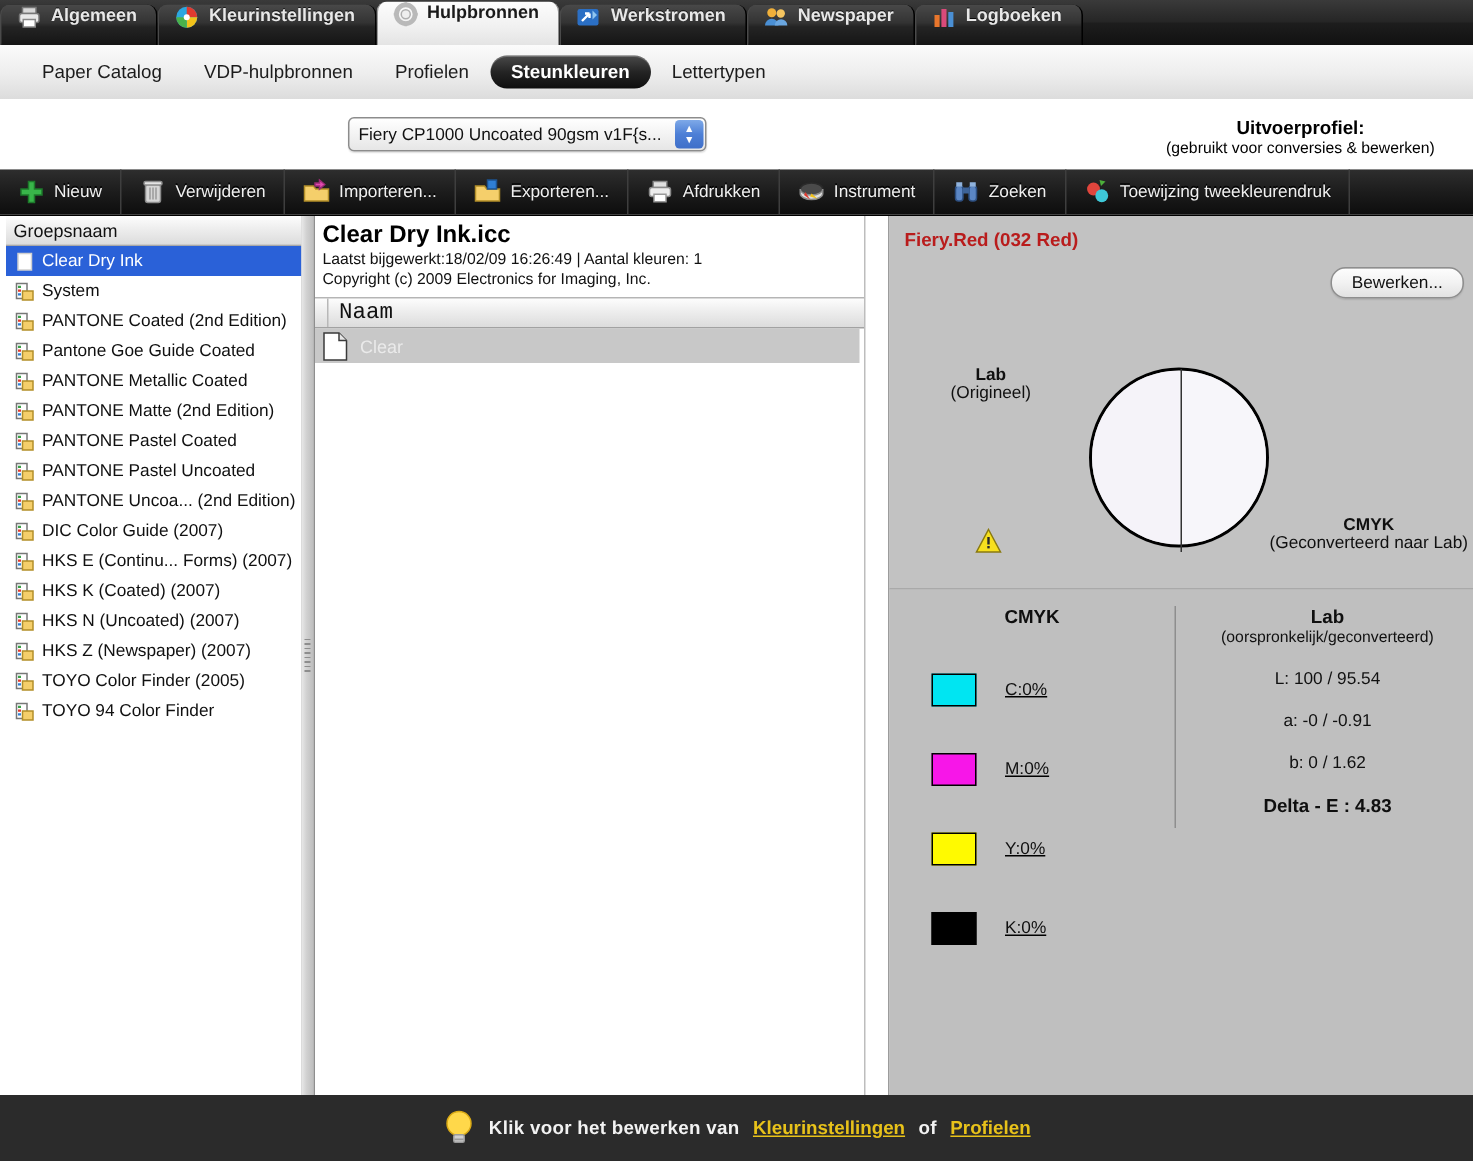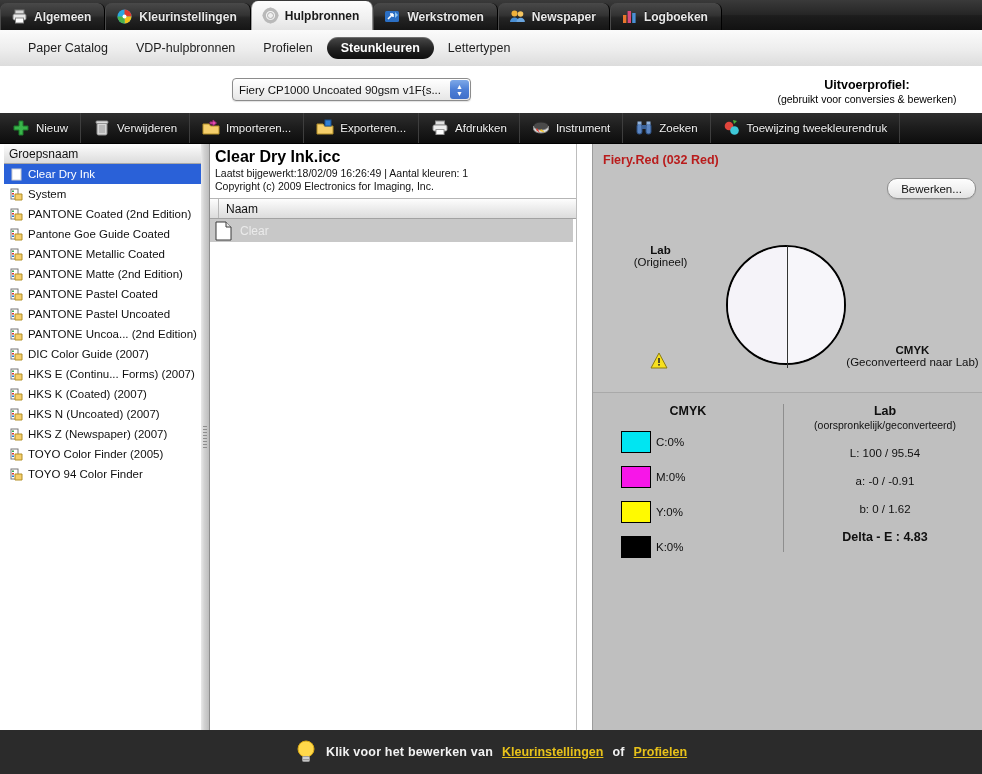--- a/index.html
+++ b/index.html
@@ -12,21 +12,21 @@
   #app { position: relative; width: 982px; height: 774px; }
 
   
   .tabbar {
     position: absolute; left: 0; top: 0; width: 982px; height: 30px;
     background: linear-gradient(to bottom, #3a3a3a 0%, #262626 48%, #1d1d1d 52%, #111111 100%);
     border-bottom: 1px solid #000;
     display: flex; align-items: flex-end;
   }
   .tab {
-    height: 27px; display: flex; align-items: center; gap: 6px;
+    height: 27px; display: flex; gap: 6px;
     padding: 0 13px 0 10px;
     color: #e8e8e8; font-size: 12px; font-weight: bold;
     border-right: 1px solid #000;
     border-left: 1px solid #4a4a4a;
     background: linear-gradient(to bottom, #494949 0%, #333 45%, #242424 55%, #151515 100%);
     border-top-left-radius: 7px; border-top-right-radius: 7px;
     margin-bottom: 0; white-space: nowrap;
     text-shadow: 0 -1px 0 rgba(0,0,0,.8);
   }
   .tab.active {
@@ -130,22 +130,23 @@
     background: #ffffff; border-right: 1px solid #9c9c9c; }
   .midinfo { padding: 4px 0 3px 5px; }
   .midinfo .mtitle { font-size: 16px; font-weight: bold; color: #000; }
   .midinfo .mline { font-size: 10.5px; color: #111; margin-top: 1px; }
   .midtablehead {
     margin-top: 3px; height: 19px; display: flex;
     background: linear-gradient(to bottom, #fdfdfd 0%, #ececec 50%, #dcdcdc 100%);
     border-top: 1px solid #b5b5b5; border-bottom: 1px solid #a2a2a2;
   }
   .midtablehead .hc {
-    font-size: 12px; color: #111; display: flex; align-items: center; padding-left: 7px;
+    font-size: 15px; color: #111; display: flex; align-items: center; padding-left: 7px;
     border-right: 1px solid #b8b8b8;
+    font-family: Liberation Mono, monospace;
   }
   .midtablehead .hc.c1 { width: 8px; padding: 0; }
   .midtablehead .hc.c2 { flex: 1; }
   .midrow {
     height: 23px; display: flex; align-items: center; gap: 8px; padding-left: 5px;
     background: #c8c8c8; width: 358px; font-size: 12px; color: #eaeaea;
   }
   .midrow .ficon { width: 17px; height: 20px; flex: 0 0 17px; position: relative; }
   .midscroll {
     position: absolute; right: 0; top: 0; width: 15px; height: 586px;
@@ -182,21 +183,21 @@
   }
   .circlewrap .half { flex: 1; height: 100%; }
   .circlewrap .divline {
     position: absolute; left: 61px; top: 1px; width: 1px; height: 122px; background: #333;
   }
 
   .rbottom { position: absolute; left: 0; top: 249px; width: 393px; height: 337px; background: #bfbfbf; }
   .vdivider { position: absolute; left: 190px; top: 11px; width: 1px; height: 148px; background: #8e8e8e; }
   .cmykcol { position: absolute; left: 0; top: 0; width: 190px; }
   .cmykcol .colhead { text-align: center; font-size: 12.5px; font-weight: bold; color: #0f0f0f; margin-top: 11px; }
-  .swatchrow { display: flex; align-items: center; gap: 5px; margin-left: 28px; margin-top: 13px; }
+  .swatchrow { display: flex; align-items: center; gap: 19px; margin-left: 28px; margin-top: 31px; text-decoration: underline; }
   .swatchrow .sw { width: 28px; height: 20px; border: 1px solid #000; }
   .swatchrow .swlabel { font-size: 11.5px; color: #101010; }
   .labcol { position: absolute; left: 191px; top: 0; width: 202px; text-align: center; }
   .labcol .colhead { font-size: 12.5px; font-weight: bold; color: #0f0f0f; margin-top: 11px; }
   .labcol .colsub { font-size: 10.5px; color: #101010; margin-top: 1px; }
   .labcol .labval { font-size: 11.5px; color: #101010; margin-top: 16px; }
   .labcol .delta { font-size: 12.5px; font-weight: bold; color: #0f0f0f; margin-top: 15px; }
 
   
   .statusbar {

